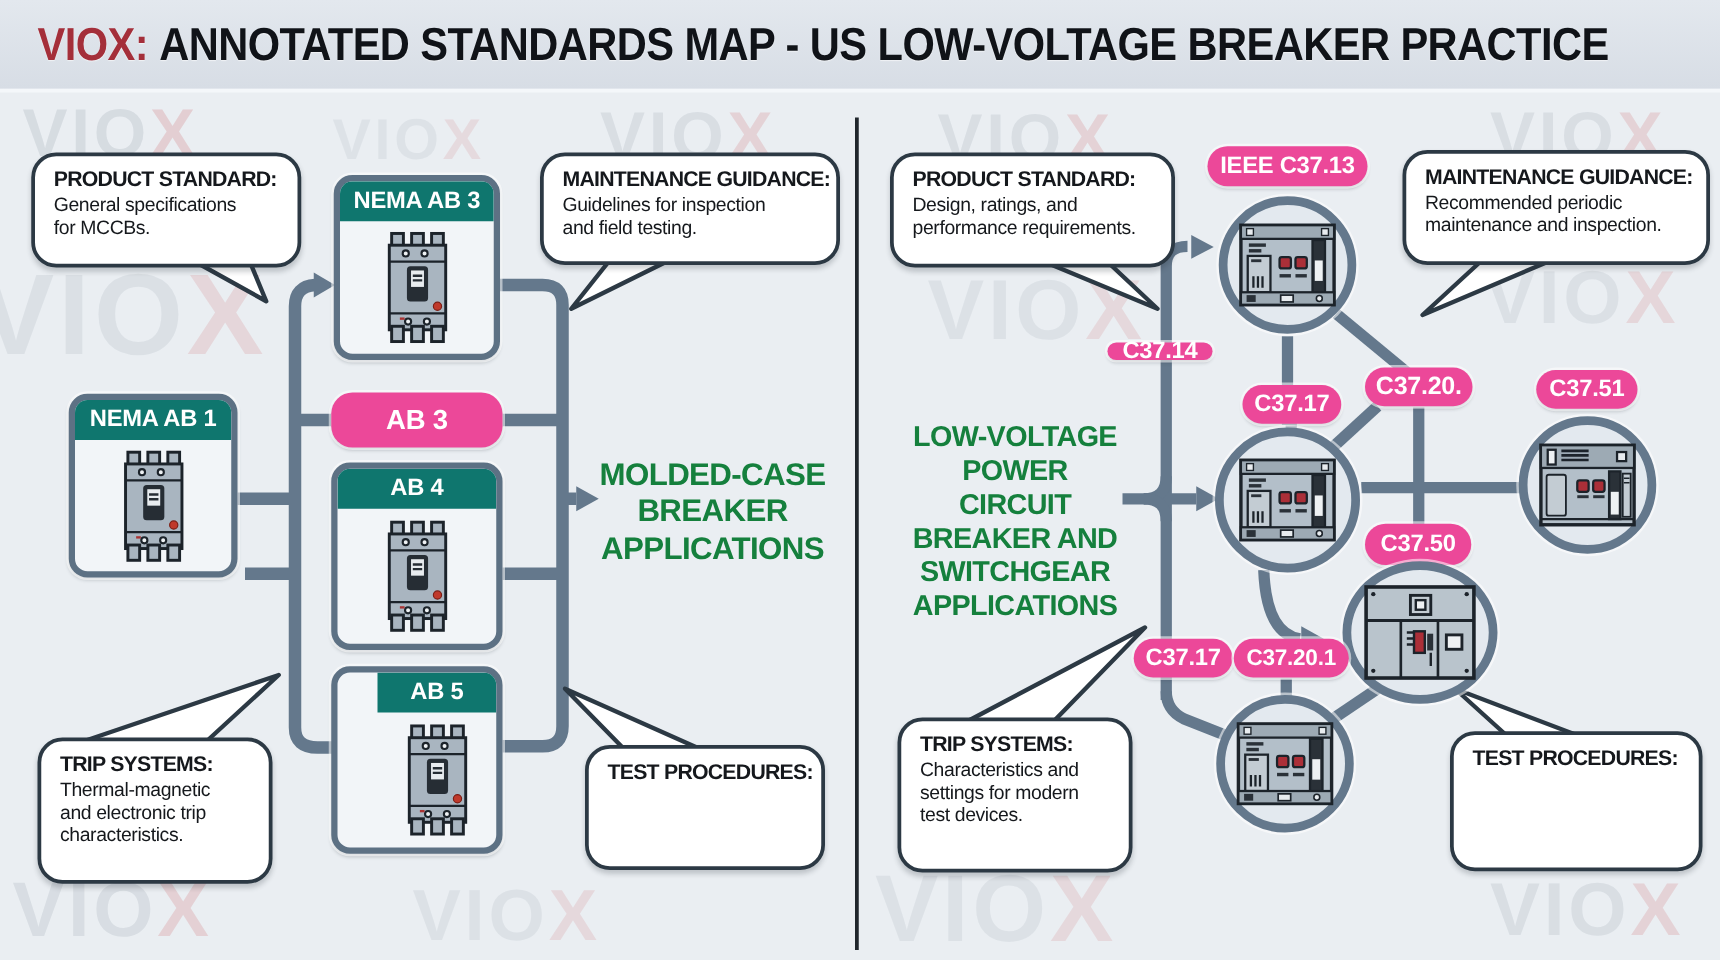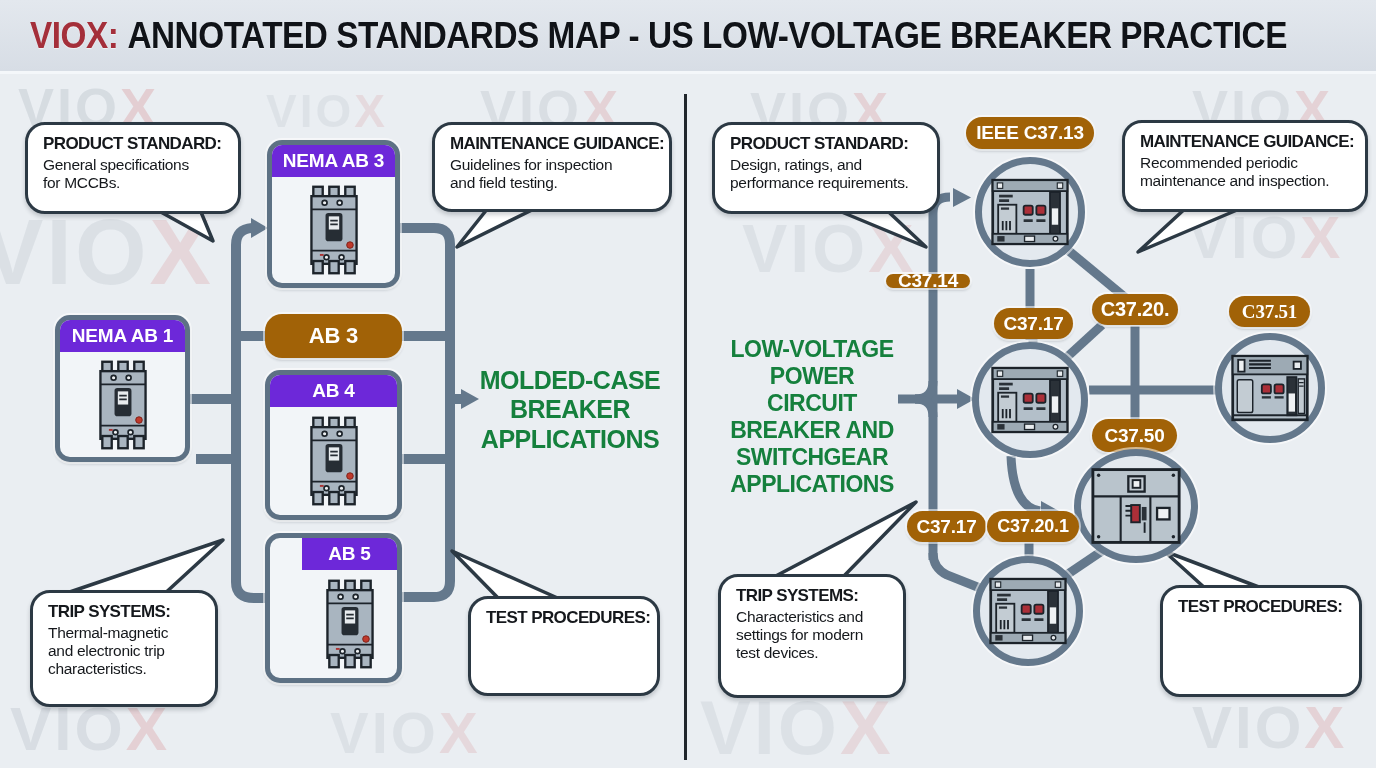--- a/index.html
+++ b/index.html
@@ -29,24 +29,24 @@
   
   .callout{position:absolute;z-index:2;background:#fff;border:3.5px solid #2c3944;
            border-radius:20px;padding:9px 12px 8px 15px;color:#15181c;
            box-shadow:0 3px 4px rgba(35,45,55,.22);}
   .callout h4{margin:0 0 2px 0;font-size:17px;font-weight:800;letter-spacing:-0.6px;white-space:nowrap;}
   .callout p{margin:0;font-size:15.5px;line-height:1.17;letter-spacing:-0.3px;white-space:pre-line;}
   
   .node-box{position:absolute;z-index:2;border:5px solid #5d7184;background:#f2f5f8;
             border-radius:15px;box-shadow:0 0 0 2px rgba(255,255,255,.55),0 2px 3px rgba(40,50,60,.25);
             overflow:hidden;display:flex;flex-direction:column;}
-  .node-box .bhdr{background:#6d28d9;color:#fff;font-weight:800;font-size:19px;
+  .node-box .bhdr{background:#0f766e;color:#fff;font-weight:800;font-size:19px;
                   letter-spacing:-0.2px;text-align:center;line-height:32px;height:32px;flex:none;}
   .node-box .bbody{flex:1;display:flex;align-items:center;justify-content:center;}
-  .pill{position:absolute;z-index:2;background:#a16207;color:#fff;font-weight:800;
+  .pill{position:absolute;z-index:2;background:#ec4899;color:#fff;font-weight:800;
         border-radius:17px;display:flex;align-items:center;justify-content:center;
         letter-spacing:-0.2px;box-shadow:0 0 0 2px rgba(255,255,255,.55),0 2px 3px rgba(40,50,60,.3);}
   .node-circle{position:absolute;z-index:2;border-radius:50%;border:7px solid #64788c;
                background:#e3e9ef;display:flex;align-items:center;justify-content:center;
                box-shadow:0 0 0 2px rgba(255,255,255,.55);}
   .app-label{position:absolute;z-index:2;font-weight:800;color:#15803d;text-align:center;
              white-space:pre-line;line-height:1.17;letter-spacing:-0.5px;}
   .icon-slot{display:flex;align-items:center;justify-content:center;}
 </style>
 </head>
@@ -307,21 +307,21 @@
     <rect x="8" y="66.5" width="8" height="6" fill="#2a3138"></rect>
     <rect x="38" y="66.5" width="11" height="6" fill="#e8ecef" stroke="#1c232a" stroke-width="1.5"></rect>
     <circle cx="72" cy="69.5" r="2.6" fill="#e8ecef" stroke="#1c232a" stroke-width="1.4"></circle>
   </svg>
       </div>
   </div>
 
   <div class="pill" style="left:886px;top:274px;width:84px;height:14px;font-size:19px;">C37.14</div>
   <div class="pill" style="left:994px;top:308px;width:79px;height:31px;font-size:19px;">C37.17</div>
   <div class="pill" style="left:1092px;top:294px;width:86px;height:31px;font-size:20px;">C37.20.</div>
-  <div class="pill" style="left:1229px;top:296px;width:81px;height:31px;font-size:19px;font-family:Liberation Serif, serif;">C37.51</div>
+  <div class="pill" style="left:1229px;top:296px;width:81px;height:31px;font-size:19px;">C37.51</div>
 
   <div class="app-label" style="left:722px;top:336px;width:180px;font-size:23px;">LOW-VOLTAGE
 POWER CIRCUIT
 BREAKER AND
 SWITCHGEAR
 APPLICATIONS</div>
 
   <div class="node-circle" style="left:972px;top:342px;width:116px;height:116px;">
     <div class="icon-slot">
         <svg width="80" height="74" viewBox="0 0 88 80">

